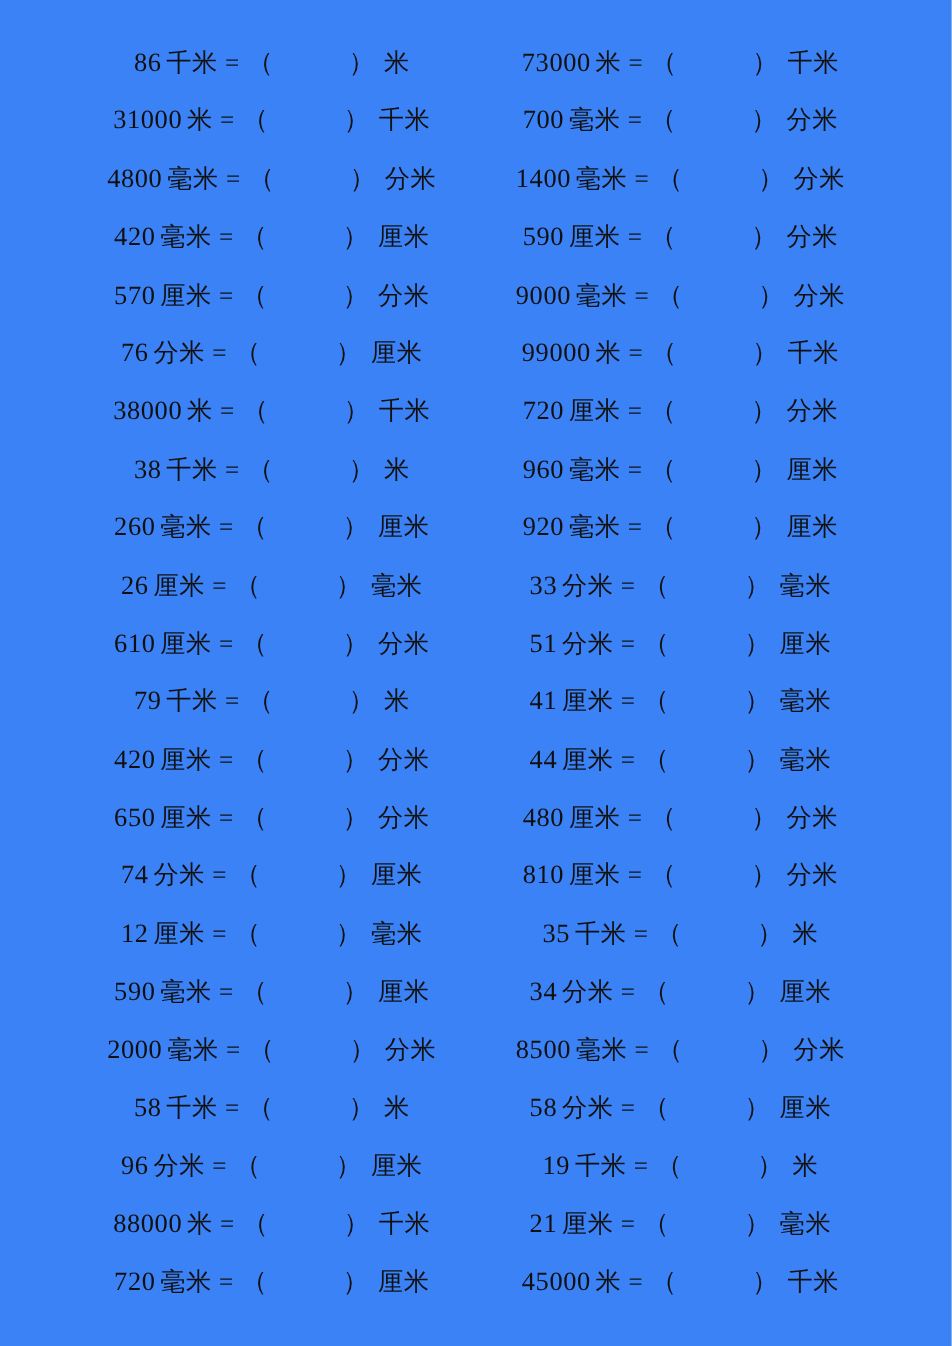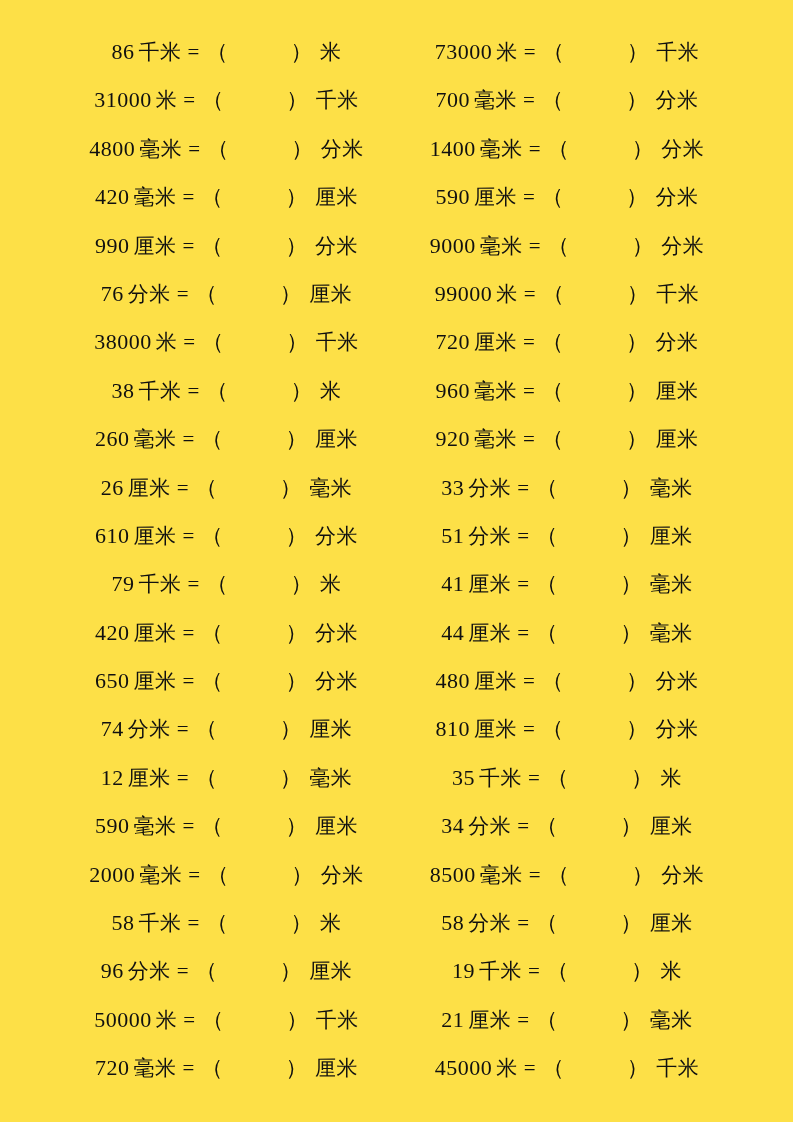--- a/index.html
+++ b/index.html
@@ -13,21 +13,21 @@
     font-family: "Liberation Serif", "DejaVu Serif", serif;
     color: #101010;
     overflow: hidden;
   }
   .sheet {
     position: relative;
     width: 793px;
     height: 1122px;
     box-sizing: border-box;
     padding: 40px 62px 10px 62px;
-    background: #fde047;
+    background: #3b82f6;
   }
   .rows {
     display: flex;
     flex-direction: column;
   }
   .row {
     display: flex;
     flex-direction: row;
     align-items: baseline;
     height: 48.4px;
@@ -179,21 +179,21 @@
           <span class="blank">
             <span class="paren">（</span>
             <span class="gap"></span>
             <span class="paren">）</span>
           </span>
           <span class="resunit">分米</span>
         </div>
       </div>
       <div class="row">
         <div class="cell left">
-          <span class="num">990</span>
+          <span class="num">570</span>
           <span class="unit">厘米</span>
           <span class="eq">=</span>
           <span class="blank">
             <span class="paren">（</span>
             <span class="gap"></span>
             <span class="paren">）</span>
           </span>
           <span class="resunit">分米</span>
         </div>
         <div class="cell right">
@@ -563,21 +563,21 @@
           <span class="blank">
             <span class="paren">（</span>
             <span class="gap"></span>
             <span class="paren">）</span>
           </span>
           <span class="resunit">米</span>
         </div>
       </div>
       <div class="row">
         <div class="cell left">
-          <span class="num">50000</span>
+          <span class="num">88000</span>
           <span class="unit">米</span>
           <span class="eq">=</span>
           <span class="blank">
             <span class="paren">（</span>
             <span class="gap"></span>
             <span class="paren">）</span>
           </span>
           <span class="resunit">千米</span>
         </div>
         <div class="cell right">

